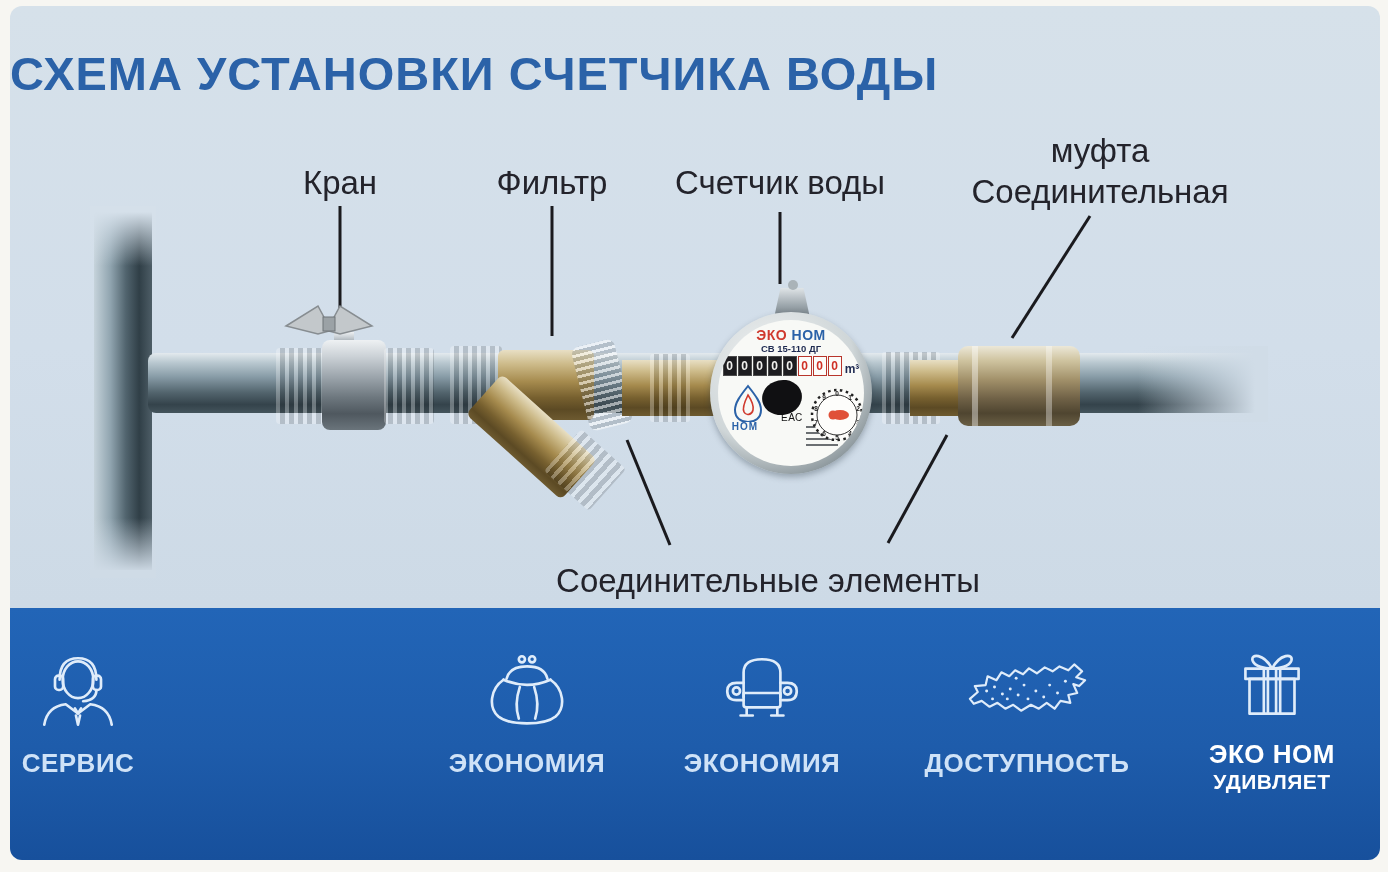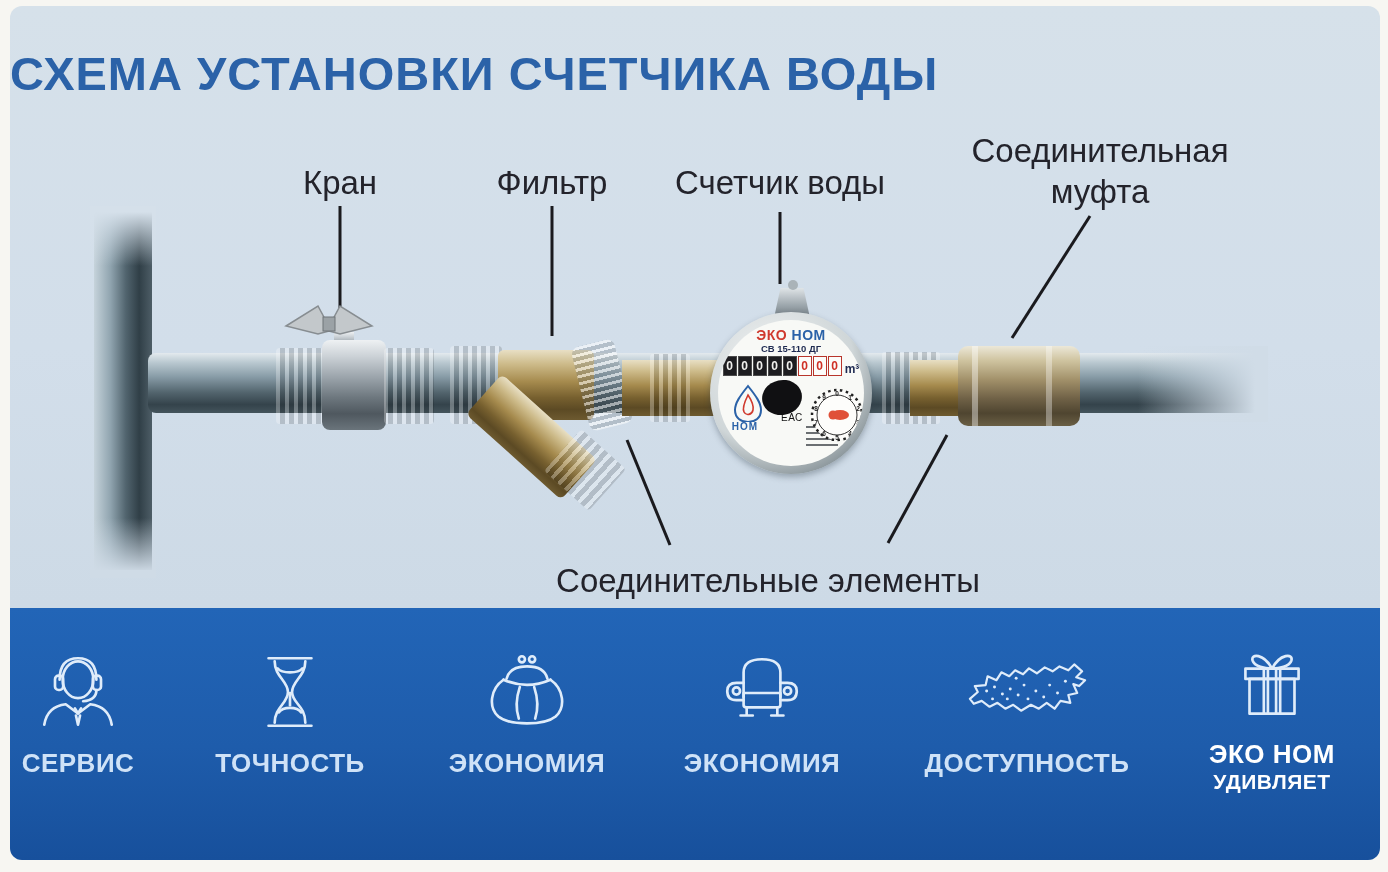--- a/index.html
+++ b/index.html
@@ -62,22 +62,22 @@
 
 <div id="stage">
  <div id="box">
 
   <div class="abs title">СХЕМА УСТАНОВКИ СЧЕТЧИКА ВОДЫ</div>
 
   <div class="abs callout" style="left:230px;top:156px;width:200px;">Кран</div>
   <div class="abs callout" style="left:442px;top:156px;width:200px;">Фильтр</div>
   <div class="abs callout" style="left:620px;top:156px;width:300px;">Счетчик воды</div>
   <div class="abs callout" style="left:930px;top:124px;width:320px;">
+    <div>муфта</div>
     <div>Соединительная</div>
-    <div>муфта</div>
   </div>
   <div class="abs callout" style="left:508px;top:554px;width:500px;">Соединительные элементы</div>
 
   <svg class="abs" style="left:0;top:0;" width="1370" height="854">
     <line x1="330" y1="200" x2="330" y2="316" stroke="#1a1a1e" stroke-width="3"></line>
     <line x1="542" y1="200" x2="542" y2="330" stroke="#1a1a1e" stroke-width="3"></line>
     <line x1="770" y1="206" x2="770" y2="278" stroke="#1a1a1e" stroke-width="3"></line>
     <line x1="1080" y1="210" x2="1002" y2="332" stroke="#1a1a1e" stroke-width="3"></line>
     <line x1="617" y1="434" x2="660" y2="539" stroke="#1a1a1e" stroke-width="3"></line>
     <line x1="937" y1="429" x2="878" y2="537" stroke="#1a1a1e" stroke-width="3"></line>
@@ -174,31 +174,20 @@
         <path d="M27 33 Q27 12 45 12 Q63 12 63 33"></path>
         <rect x="22.5" y="29" width="8" height="14" rx="3.5"></rect>
         <rect x="59.5" y="29" width="8" height="14" rx="3.5"></rect>
         <path d="M63 43 Q63 53 50 54"></path>
         <path d="M12 77 Q15 59 33 57 L45 66 L57 57 Q75 59 78 77"></path>
         <path d="M45 66 L42 61 M45 66 L48 61 M43 68 L45 77 L47 68"></path>
       </svg>
       <div class="feature-label">СЕРВИС</div>
     </div>
 
-    <div class="feature" style="left:165px;">
-      <svg class="icon" width="92" height="92" viewBox="0 0 90 90">
-        <path d="M24 12 H66 M24 78 H66"></path>
-        <path d="M30 15 C30 30 43 34 43 45 C43 56 30 60 30 75"></path>
-        <path d="M60 15 C60 30 47 34 47 45 C47 56 60 58 60 75"></path>
-        <path d="M33 22 C37 27 53 27 57 22"></path>
-        <path d="M34 65 C38 59 52 59 56 65"></path>
-        <path d="M45 46 V58"></path>
-      </svg>
-      <div class="feature-label">ТОЧНОСТЬ</div>
-    </div>
 
     <div class="feature" style="left:402px;">
       <svg class="icon" width="92" height="92" viewBox="0 0 90 90">
         <circle cx="40" cy="13" r="3"></circle>
         <circle cx="50" cy="13" r="3"></circle>
         <path d="M25 32 Q28 20 45 20 Q62 20 65 32"></path>
         <path d="M22 33 Q45 43 68 33"></path>
         <path d="M22 33 C9 42 7 60 17 69 C28 78 62 78 73 69 C83 60 81 42 68 33"></path>
         <path d="M38 40 C34 52 34 62 37 71 M52 40 C56 52 56 62 53 71"></path>
       </svg>

